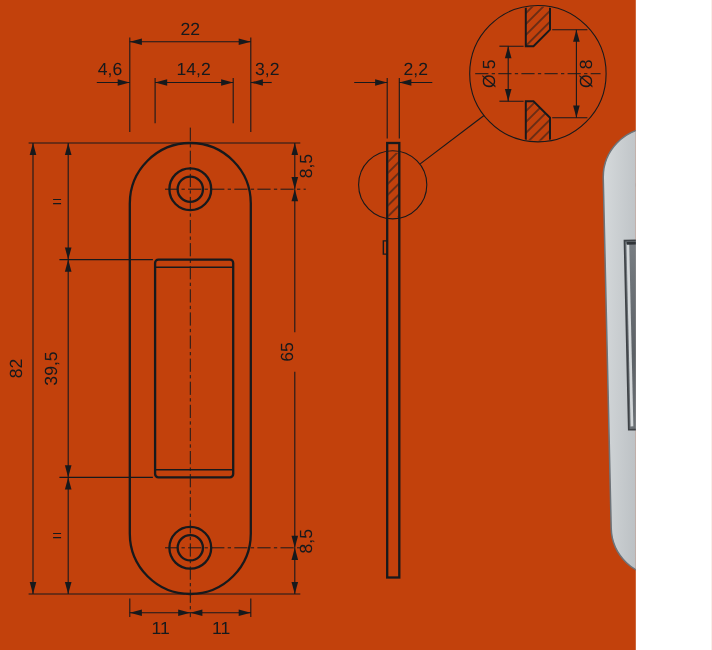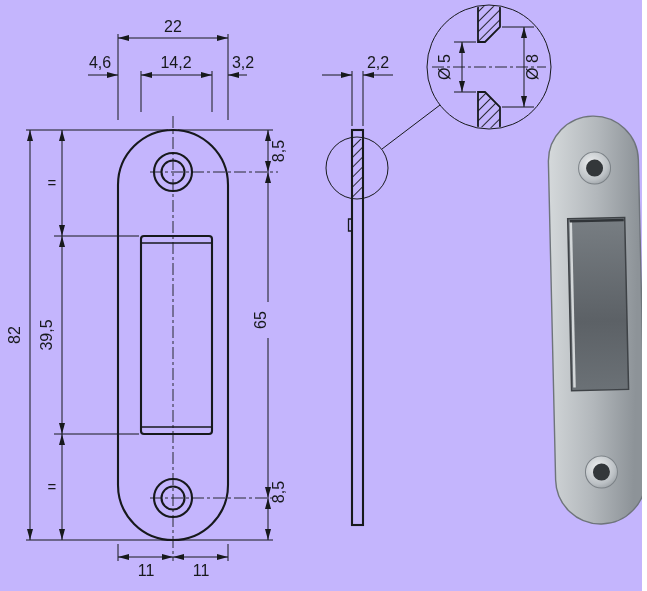--- a/index.html
+++ b/index.html
@@ -1,16 +1,16 @@
 <!DOCTYPE html>
 <html><head>
 <meta charset="utf-8">
 <style>
   html,body{margin:0;padding:0;background:#fff}
-  .canvas{position:relative;width:642px;height:591px;background:#c4b5fd;overflow:hidden;font-family:"Liberation Sans",sans-serif}
+  .canvas{position:relative;width:578px;height:591px;background:#c2410c;overflow:hidden;font-family:"Liberation Sans",sans-serif}
   svg{display:block}
   svg text{font-family:"Liberation Sans",sans-serif;font-size:16px;fill:#17191c}
   svg text.eq{font-size:15px}
   .outline{fill:none;stroke:#17191c;stroke-width:2.1}
   .mid{fill:none;stroke:#17191c;stroke-width:1.3}
   .thin{fill:none;stroke:#17191c;stroke-width:1}
   .center{fill:none;stroke:#17191c;stroke-width:0.9;stroke-dasharray:12 3 3 3}
   .arrow{fill:#17191c;stroke:none}
 </style>
 </head>

